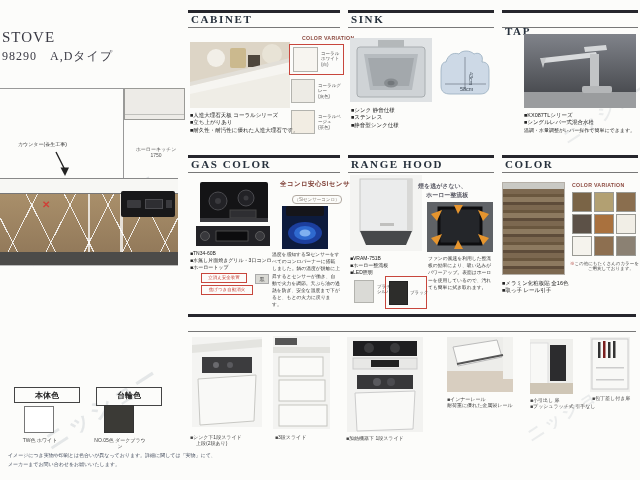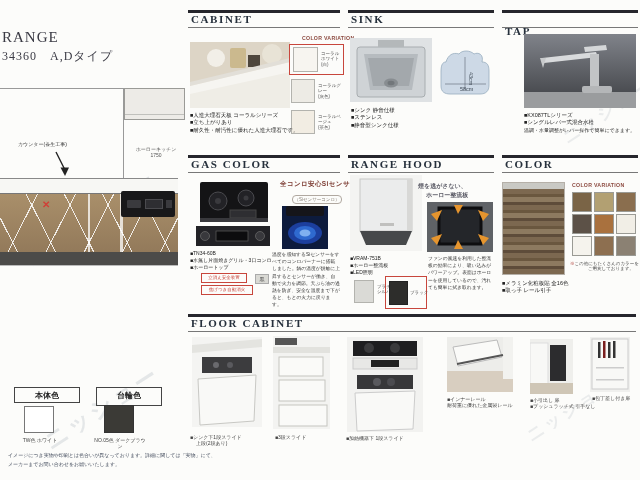--- a/index.html
+++ b/index.html
@@ -33,22 +33,22 @@
 </head>
 <body>
 
 <div id="app">
 
   <div class="wm" style="left:14px;top:200px;font-size:27px;">ニッショー</div>
   <div class="wm" style="left:36px;top:392px;font-size:23px;opacity:.8;">ニッショー</div>
   <div class="wm" style="left:556px;top:100px;font-size:17px;opacity:.6;">ニッショー</div>
   <div class="wm" style="left:520px;top:398px;font-size:17px;opacity:.6;">ニッショー</div>
 
-  <div class="abs serif" style="left:2px;top:29px;font-size:15px;letter-spacing:1px;color:#3a3a44;">RANGE</div>
-  <div class="abs serif" style="left:2px;top:48px;font-size:12px;letter-spacing:1px;color:#3a3a44;">34360　A,Dタイプ</div>
+  <div class="abs serif" style="left:2px;top:29px;font-size:15px;letter-spacing:1px;color:#3a3a44;">STOVE</div>
+  <div class="abs serif" style="left:2px;top:48px;font-size:12px;letter-spacing:1px;color:#3a3a44;">98290　A,Dタイプ</div>
 
   <div class="abs" style="left:0;top:88px;width:123px;height:1px;background:#999;"></div>
   <div class="abs" style="left:123px;top:88px;width:1px;height:102px;background:#999;"></div>
   <div class="abs" style="left:124px;top:88px;width:61px;height:32px;background:#edebe7;border:1px solid #9a9a96;box-sizing:border-box;">
     <div style="position:absolute;left:0;bottom:4px;width:100%;height:1px;background:#c0c0bc;"></div>
   </div>
   <div class="tiny" style="left:128px;top:146px;width:56px;text-align:center;color:#555;">
     <div>ホーローキッチン</div>
     <div>1750</div>
   </div>
@@ -261,21 +261,20 @@
   <div class="tiny4" style="left:570px;top:261px;width:70px;color:#444;">
     <div><span style="color:#b04038;">※</span><span>この他にもたくさんのカラーを</span></div>
     <div style="padding-left:18px;">ご用意しております。</div>
   </div>
   <div class="bullets" style="left:502px;top:280px;width:110px;">
     <div>■メラミン化粧板貼 全16色</div>
       <div>■取っ手 レール引手</div>
   </div>
 
   <div class="rule" style="left:188px;top:314px;width:448px;"></div>
-  <div class="sec-title" style="left:191px;top:317px;">FLOOR CABINET</div>
   <div class="uline" style="left:188px;top:331px;width:448px;"></div>
 
   <svg class="abs" style="left:192px;top:337px;" width="70" height="90">
     <rect width="70" height="90" fill="#f4f4f2"></rect>
     <polygon points="0,8 70,2 70,10 0,16" fill="#e4e4e0"></polygon>
     <rect x="10" y="20" width="50" height="16" fill="#3c3c3e"></rect>
     <circle cx="24" cy="28" r="3" fill="#6a6a6e"></circle>
       <circle cx="38" cy="28" r="3" fill="#5a5a5e"></circle>
     <polygon points="6,42 64,38 62,84 8,88" fill="#f9f9f7" stroke="#c8c8c4"></polygon>
   </svg>

